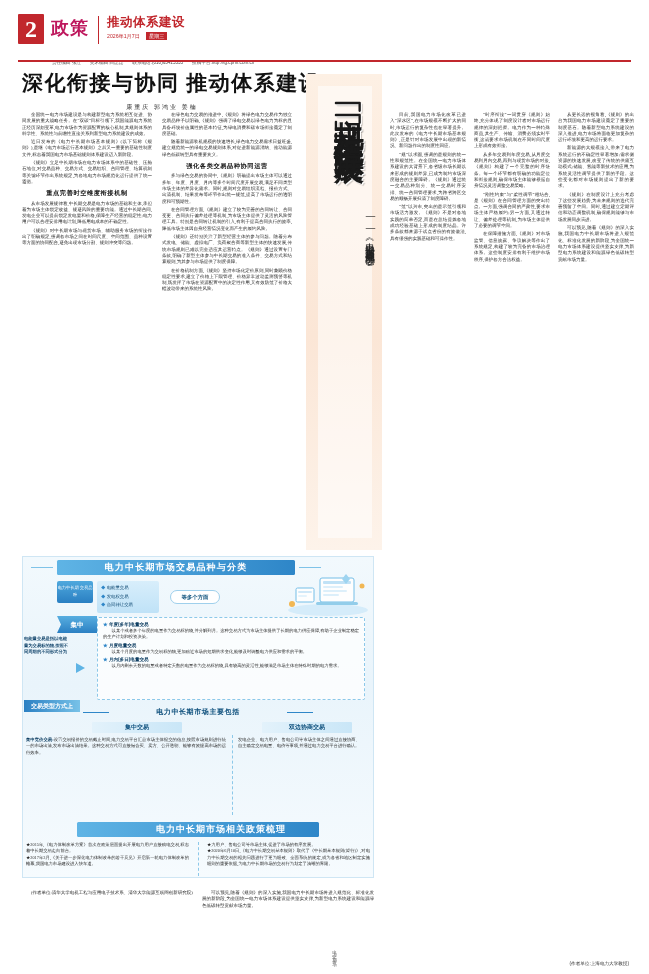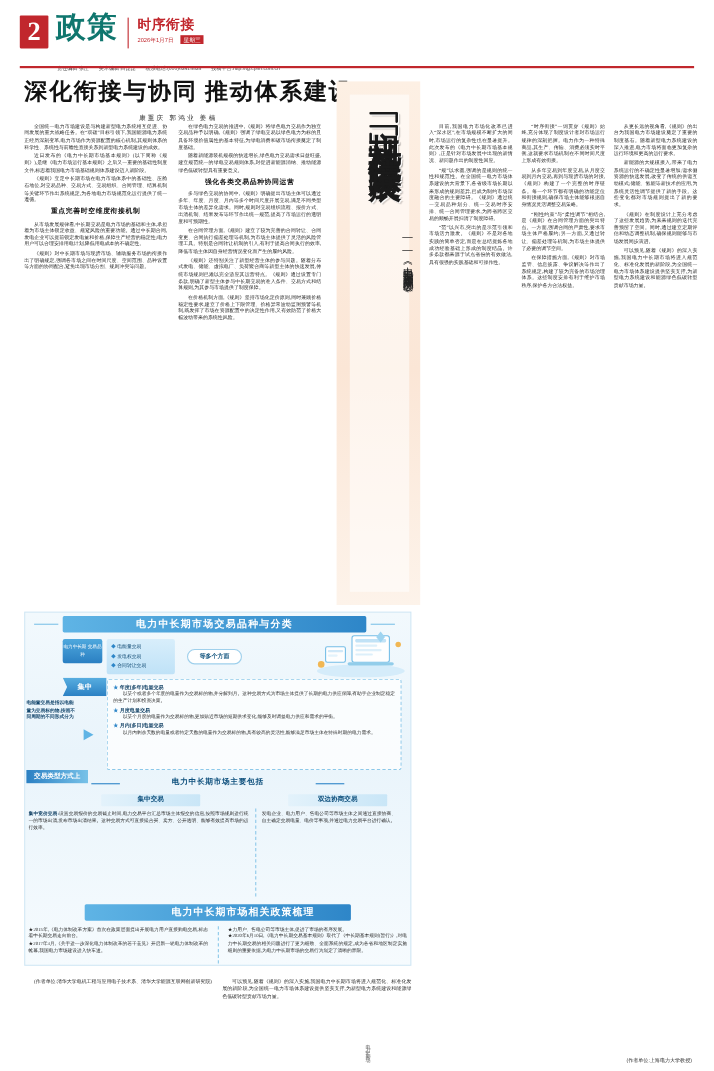--- a/index.html
+++ b/index.html
@@ -13,22 +13,22 @@
 
   
   .masthead { position: absolute; left: 18px; top: 14px; width: 613px; height: 48px; }
   .mh-row { display: flex; align-items: flex-start; }
   .mh-num {
     width: 26px; height: 30px; background: #c1272d; color: #fff;
     font-family: "Liberation Serif", serif; font-weight: bold; font-size: 24px;
     line-height: 30px; text-align: center; border-radius: 1px;
   }
   .mh-section {
-    margin-left: 7px; font-family: Liberation Mono, monospace; font-weight: bold;
-    font-size: 27px; line-height: 28px; color: #0f766e; letter-spacing: 1px;
+    margin-left: 7px; font-family: Liberation Serif, serif; font-weight: bold;
+    font-size: 18px; line-height: 28px; color: #be185d; letter-spacing: 1px;
   }
   .mh-divider { width: 1px; background: #c1272d; margin: 2px 8px 0 9px; height: 28px; }
   .mh-brandwrap { padding-top: 1px; }
   .mh-brand {
     font-family: "Liberation Sans", sans-serif; font-weight: bold; font-size: 12.5px;
     color: #c1272d; letter-spacing: 0.5px; line-height: 14px;
   }
   .mh-dateline { display: flex; align-items: center; gap: 6px; margin-top: 3px; }
   .mh-date { font-size: 5.2px; color: #c1272d; font-family: "Liberation Sans", sans-serif; }
   .mh-weekday {
@@ -102,21 +102,21 @@
   .colF { left: 22px;  top: 890px; width: 172px; height: 72px; }
   .colG { left: 202px; top: 890px; width: 172px; height: 72px; }
 
   
   .info {
     position: absolute; left: 22px; top: 556px; width: 352px; height: 322px;
     background: linear-gradient(180deg,#f2f9fd 0%, #e9f4fb 40%, #f6fbfe 100%);
     border: 0.5px solid #cfe6f4;
   }
   .info-banner {
-    position: absolute; left: 57px; top: 560px; width: 276px; height: 15px;
+    position: absolute; left: 57px; top: 560px; width: 238px; height: 15px;
     background: linear-gradient(90deg,#5fb4e5,#2e86c8);
     border-radius: 1.5px; color: #fff; text-align: center;
     font-family: "Liberation Sans", sans-serif; font-weight: bold;
     font-size: 9px; line-height: 15px; letter-spacing: 1.2px;
   }
   .info-banner::before, .info-banner::after {
     content:""; position:absolute; top:7px; width:22px; height:1px; background:#7fc3e8;
   }
   .info-banner::before { left:-26px; }
   .info-banner::after  { right:-26px; }
@@ -244,21 +244,21 @@
 <body>
 
 <div class="page">
 
   <div class="masthead">
     <div class="mh-row">
       <div class="mh-num">2</div>
       <div class="mh-section">政策</div>
       <div class="mh-divider"></div>
       <div class="mh-brandwrap">
-        <div class="mh-brand">时序衔接</div>
+        <div class="mh-brand">推动体系建设</div>
         <div class="mh-dateline">
           <span class="mh-date">2026年1月7日</span>
           <span class="mh-weekday">星期三</span>
         </div>
       </div>
     </div>
     <div class="mh-credits">
       <span>责任编辑  张江</span>
       <span>美术编辑  白昆昆</span>
       <span>联系电话:(010)63415535</span>

